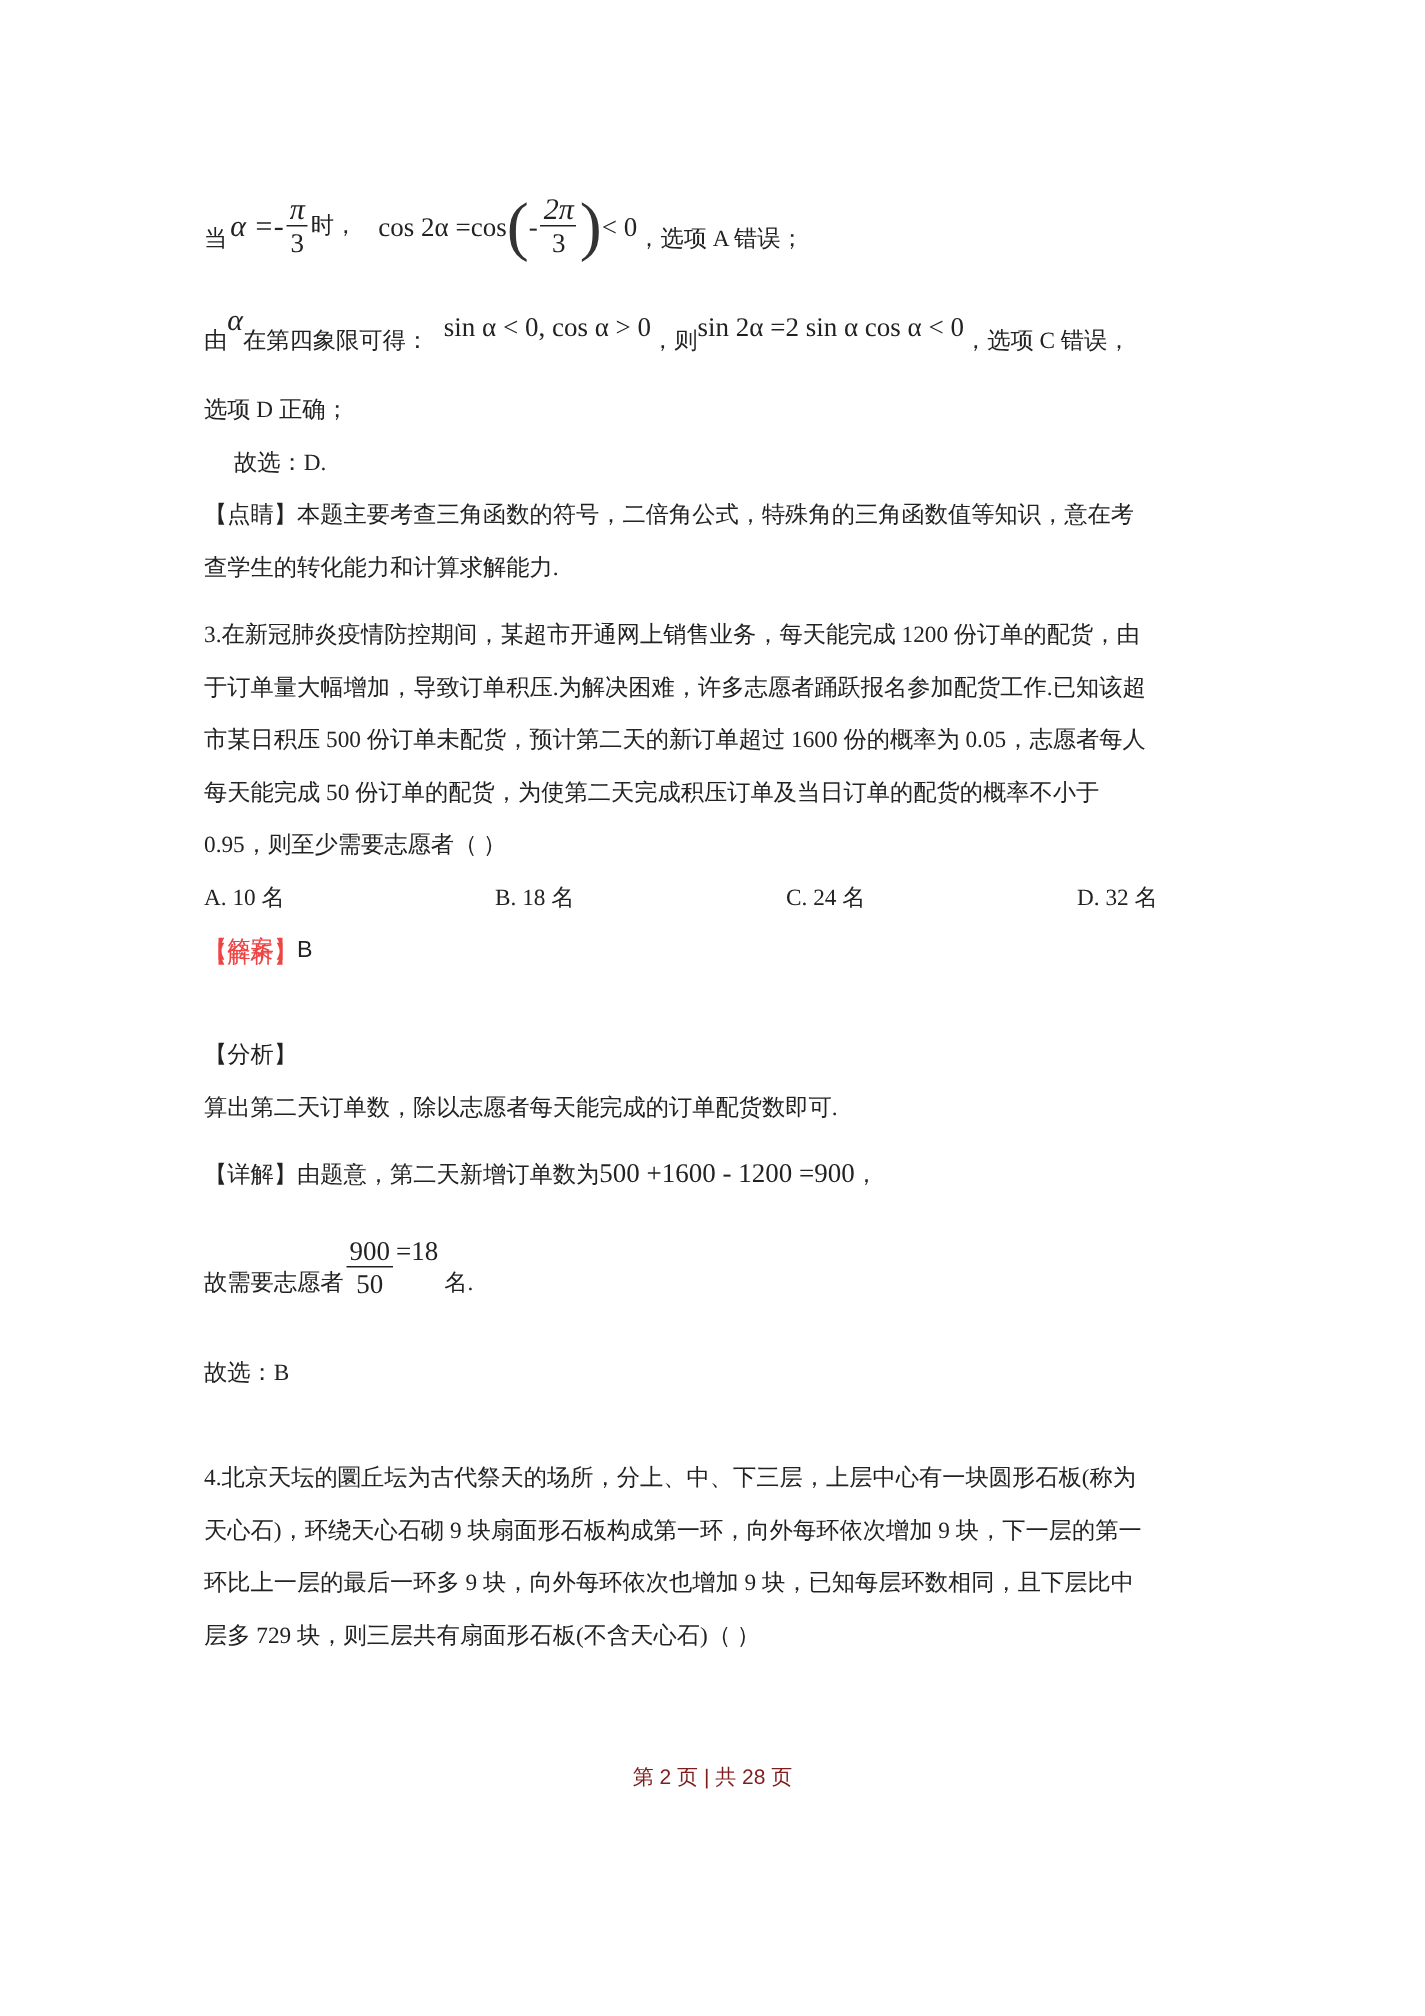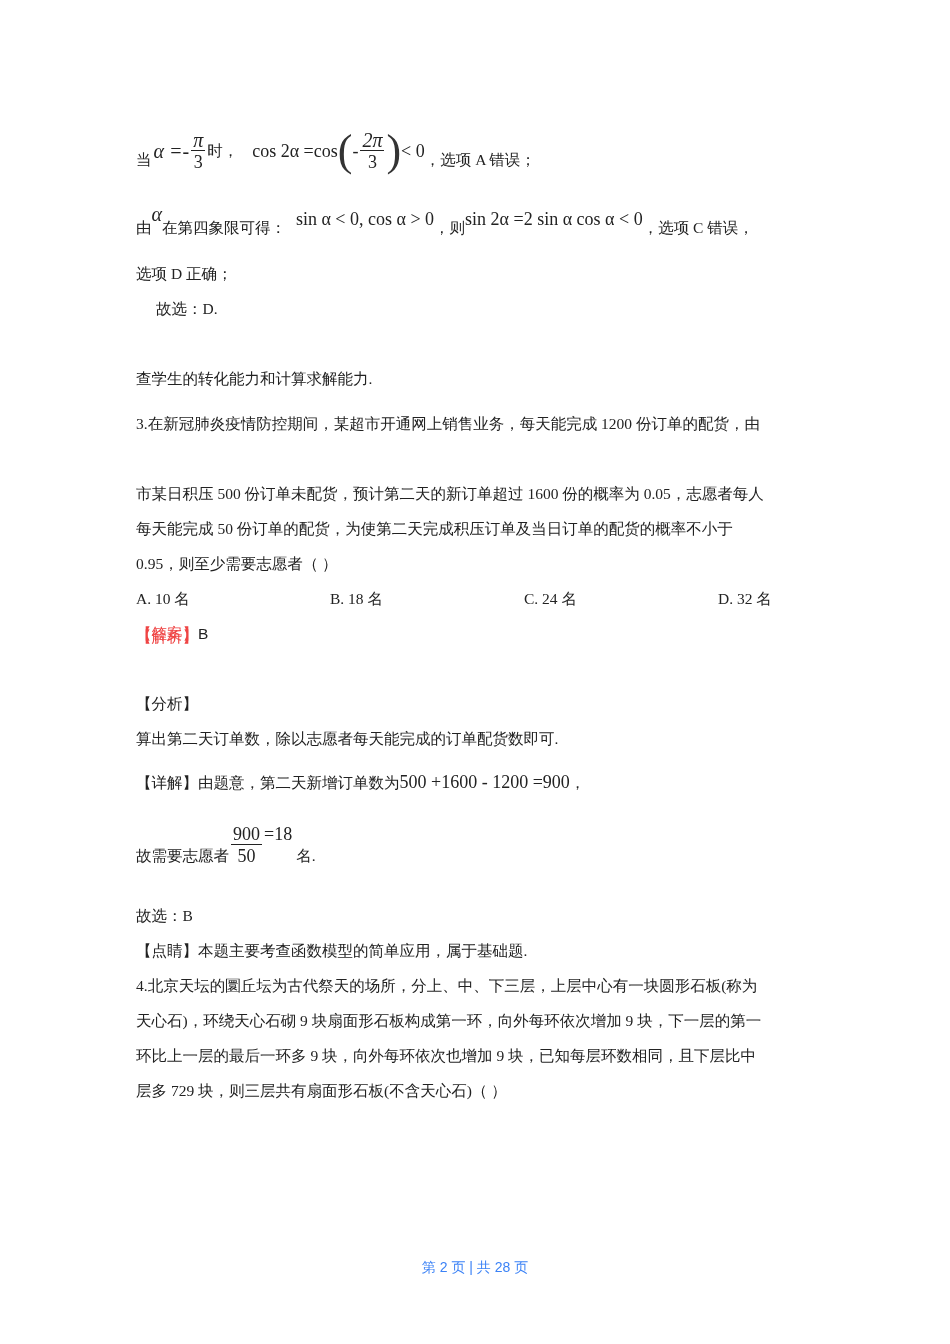--- a/index.html
+++ b/index.html
@@ -8,22 +8,22 @@
     .page { position: absolute; left: 0; top: 0; width: 950px; height: 1344px; }
     .line { position: absolute; left: 136px; font-size: 15.5px; white-space: nowrap; line-height: 20px; }
     .math { font-family: "Liberation Serif", "DejaVu Serif", serif; font-size: 18px; }
     .greek { font-style: italic; font-size: 20px; }
     .frac { display: inline-block; vertical-align: middle; text-align: center; margin: 0 2px; }
     .frac .num { display: block; border-bottom: 1px solid #222; padding: 0 2px; line-height: 20px; }
     .frac .den { display: block; line-height: 22px; }
     .paren { font-size: 44px; font-weight: 200; vertical-align: middle; line-height: 44px; color: #333; }
     .blue { color: #ef4444; }
     .sans { font-family: "Liberation Sans", "DejaVu Sans", sans-serif; }
-    .footer { position: absolute; left: 0; width: 950px; top: 1259px; text-align: center;
-              font-size: 14px; font-family: "Liberation Sans", "DejaVu Sans", sans-serif; color: #3b82f6; }
+    .footer { position: absolute; left: 0; width: 950px; top: 1176px; text-align: center;
+              font-size: 14px; font-family: "Liberation Sans", "DejaVu Sans", sans-serif; color: #7f1d1d; }
     .opt { display: inline-block; width: 194px; }
   </style>
 </head>
 <body>
 
 <div class="page">
 
   <div class="line" style="top:126px; height:50px; display:flex; align-items:center;">
     <span style="align-self:flex-end; margin-bottom:6px;">当</span>
     <span class="math greek" style="margin-left:2px;">α =- </span>
@@ -44,23 +44,25 @@
     <span style="align-self:flex-end; margin-bottom:6px;">，选项 A 错误；</span>
   </div>
 
   <div class="line" style="top:204px; height:30px;">
     <span style="vertical-align:-8px;">由</span><span class="math greek" style="vertical-align:4px;">α</span><span style="vertical-align:-8px;">在第四象限可得：</span>
     <span class="math" style="margin-left:6px;">sin α &lt; 0, cos α &gt; 0</span><span style="vertical-align:-8px;">，则</span><span class="math">sin 2α =2 sin α cos α &lt; 0</span><span style="vertical-align:-8px;">，选项 C 错误，</span>
   </div>
 
   <div class="line" style="top:264px;">选项 D 正确；</div>
   <div class="line" style="top:299px;margin-left:20px;">故选：D.</div>
+  <div class="line" style="top:334px;">【点睛】本题主要考查三角函数的符号，二倍角公式，特殊角的三角函数值等知识，意在考</div>
   <div class="line" style="top:369px;">查学生的转化能力和计算求解能力.</div>
 
   <div class="line" style="top:414px;">3.在新冠肺炎疫情防控期间，某超市开通网上销售业务，每天能完成 1200 份订单的配货，由</div>
+  <div class="line" style="top:449px;">于订单量大幅增加，导致订单积压.为解决困难，许多志愿者踊跃报名参加配货工作.已知该超</div>
   <div class="line" style="top:484px;font-family:Liberation Serif, serif;">市某日积压 500 份订单未配货，预计第二天的新订单超过 1600 份的概率为 0.05，志愿者每人</div>
   <div class="line" style="top:519px;">每天能完成 50 份订单的配货，为使第二天完成积压订单及当日订单的配货的概率不小于</div>
   <div class="line" style="top:554px;">0.95，则至少需要志愿者（    ）</div>
 
   <div class="line" style="top:589px;">
     <span class="opt">A. 10 名</span><span class="opt">B. 18 名</span><span class="opt">C. 24 名</span><span class="opt">D. 32 名</span>
   </div>
 
   <div class="line" style="top:624px;">
     <span class="blue">【答案】</span><span class="sans">B</span>
@@ -77,21 +79,20 @@
     <span style="align-self:flex-end; margin-bottom:4px;">故需要志愿者</span>
     <span class="frac math">
       <span class="num">900</span>
       <span class="den">50</span>
     </span>
     <span class="math" style="align-self:flex-start; margin-top:4px;">=18</span>
     <span style="align-self:flex-end; margin-bottom:4px; margin-left:4px;">名.</span>
   </div>
 
   <div class="line" style="top:906px;">故选：B</div>
-  <div class="line" style="top:941px;">【点睛】本题主要考查函数模型的简单应用，属于基础题.</div>
 
   <div class="line" style="top:976px;">4.北京天坛的圜丘坛为古代祭天的场所，分上、中、下三层，上层中心有一块圆形石板(称为</div>
   <div class="line" style="top:1011px;">天心石)，环绕天心石砌 9 块扇面形石板构成第一环，向外每环依次增加 9 块，下一层的第一</div>
   <div class="line" style="top:1046px;">环比上一层的最后一环多 9 块，向外每环依次也增加 9 块，已知每层环数相同，且下层比中</div>
   <div class="line" style="top:1081px;">层多 729 块，则三层共有扇面形石板(不含天心石)（ ）</div>
 
   <div class="footer">第 2 页 | 共 28 页</div>
 </div>
 
 </body></html>

